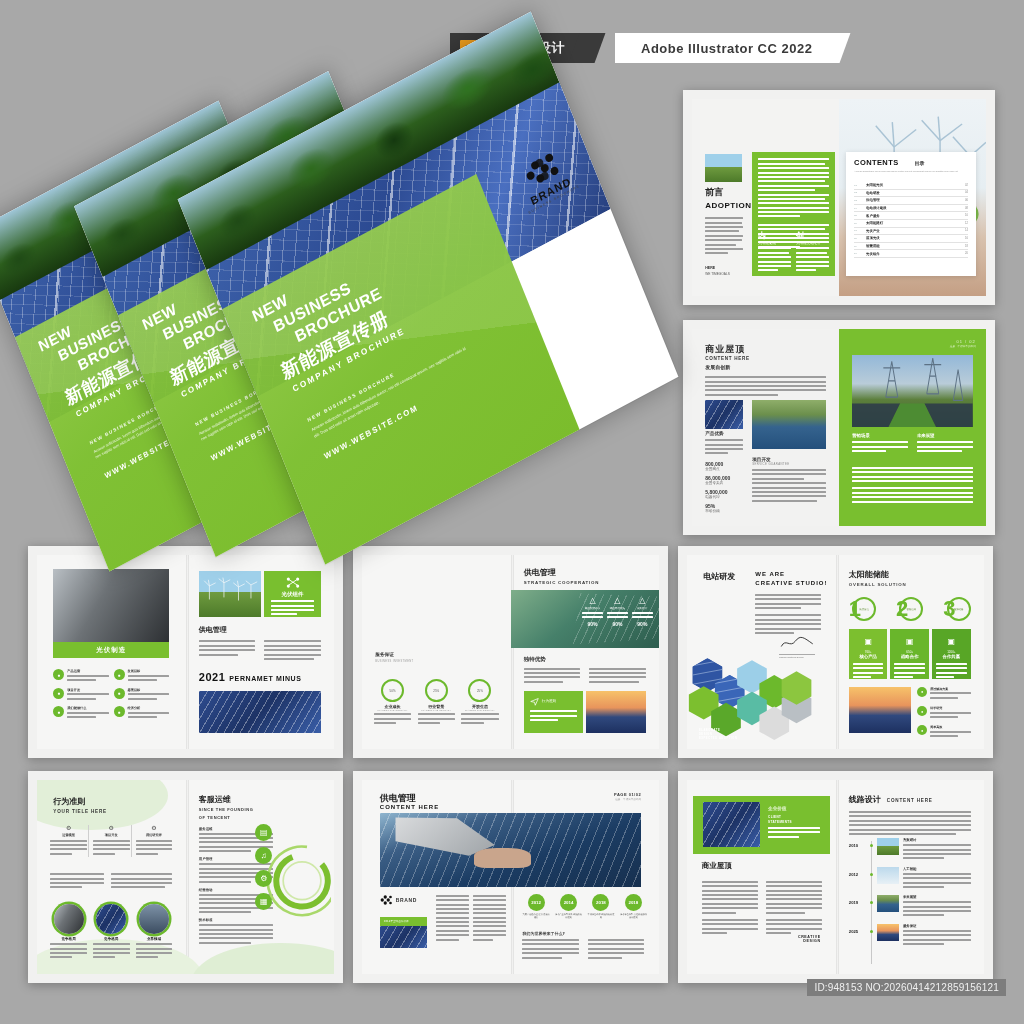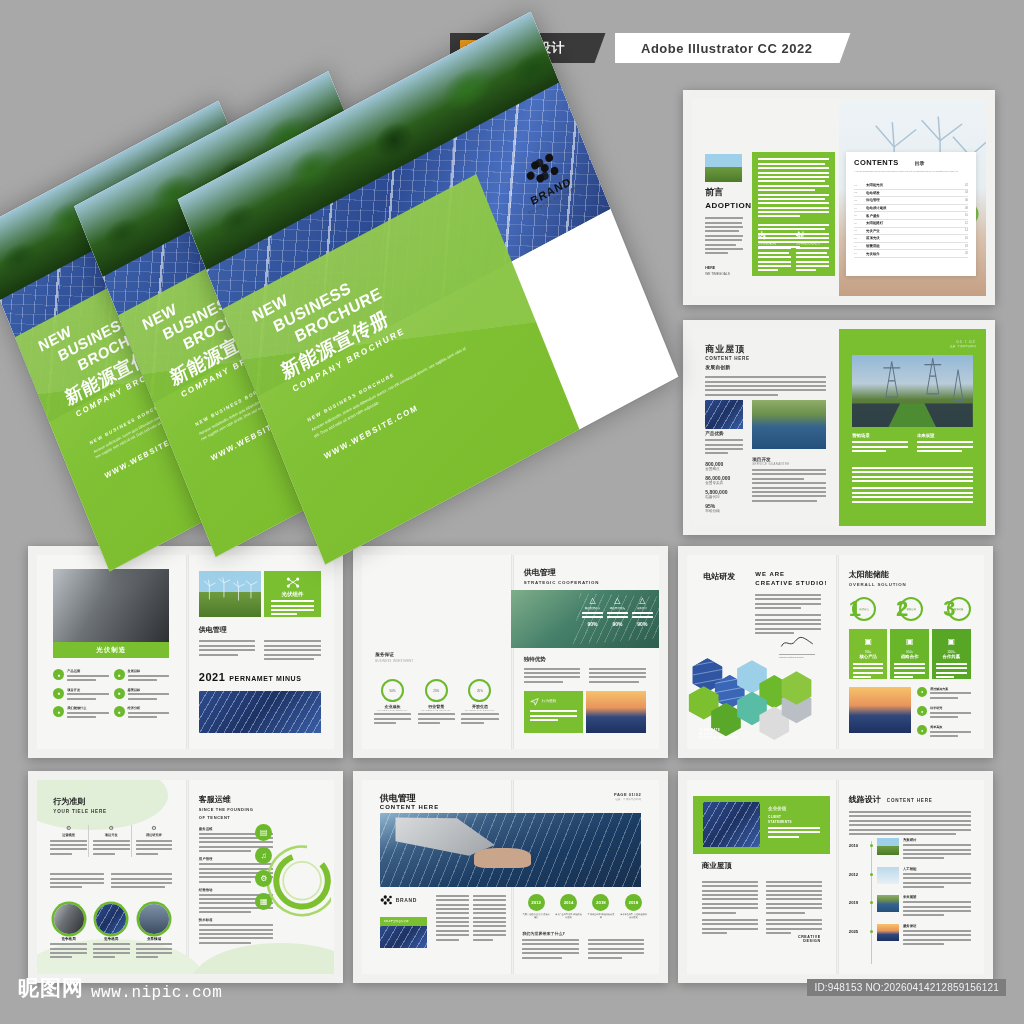--- a/index.html
+++ b/index.html
@@ -1209,19 +1209,15 @@
                 <span class="bar w100" style="display:block"></span>
                 <span class="bar w100" style="display:block"></span>
                 <span class="bar w60" style="display:block"></span>
               </span>
             </div>
           </div>
       </div>
     </div>
   </div>
 
-  <div class="wm">
-    <span class="wm-cn">昵图网</span>
-    <span class="wm-url">www.nipic.com</span>
-  </div>
   <div class="idbox">ID:948153 NO:20260414212859156121</div>
 
 </div>
 
 </body></html>

